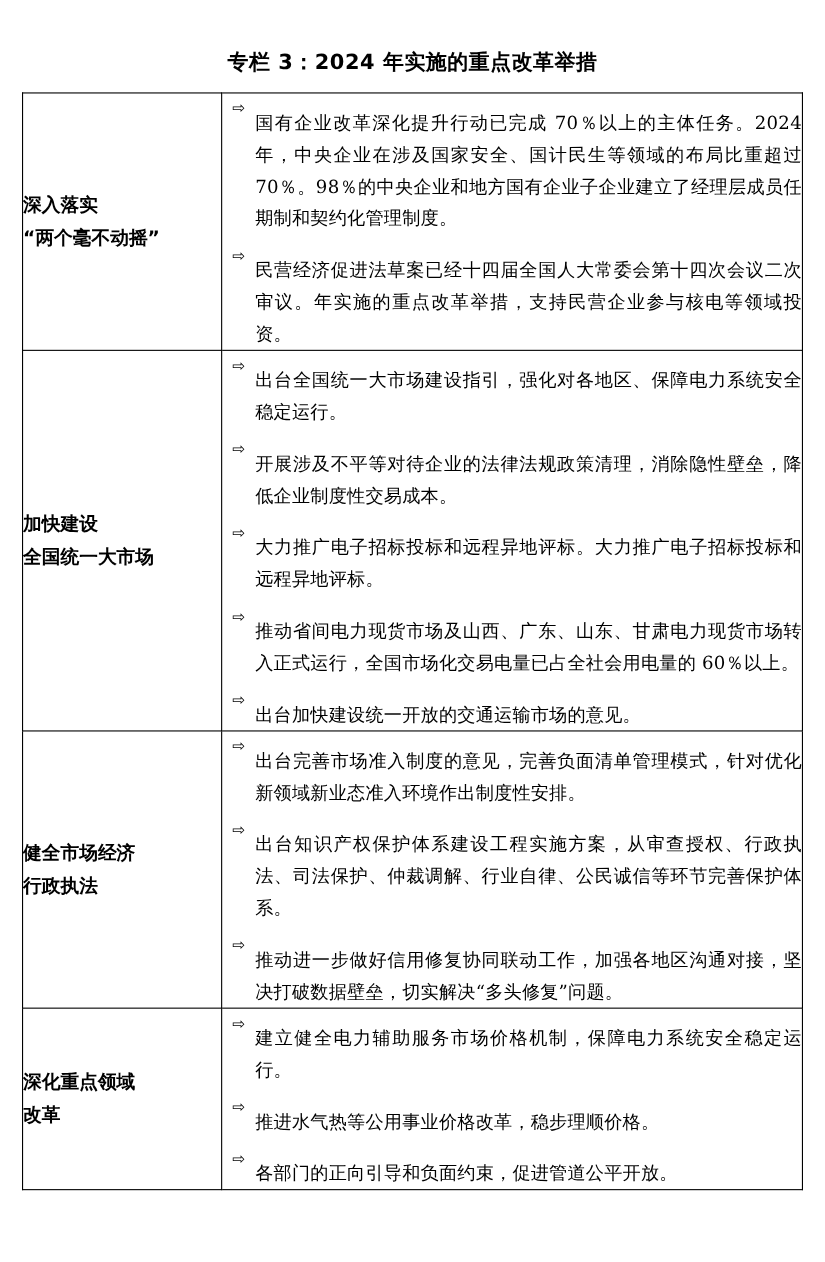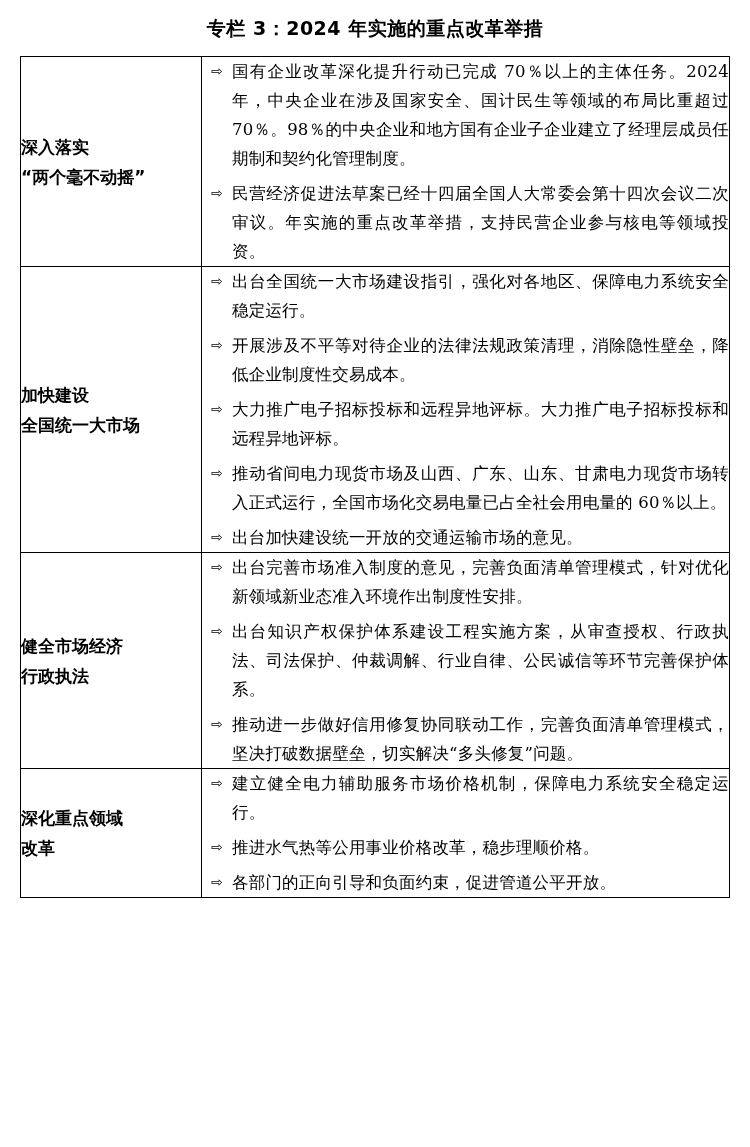--- a/index.html
+++ b/index.html
@@ -21,20 +21,21 @@
     padding: 0;
   }
   .doc-title {
     text-align: center;
     font-family: "DejaVu Sans", "Liberation Sans", sans-serif;
     font-weight: bold;
     font-size: 19px;
     letter-spacing: 0.5px;
     padding-top: 16px;
     padding-bottom: 14px;
+    margin-top: 28px;
   }
   table.box-table {
     border-collapse: collapse;
     margin: 0 auto;
     width: 710px;
     table-layout: fixed;
   }
   table.box-table td {
     border: 1px solid #000000;
     vertical-align: middle;
@@ -75,20 +76,21 @@
     font-size: 14px;
     line-height: 29px;
     color: #000;
     font-family: "DejaVu Sans", "Liberation Sans", sans-serif;
   }
   .item-text {
     flex: 1 1 auto;
     text-align: justify;
     text-justify: inter-ideograph;
     letter-spacing: 0.2px;
+    margin-top: 12px;
   }
   .label-line {
     display: block;
   }
 </style>
 </head>
 <body>
 
 <div class="page">
 
@@ -157,21 +159,21 @@
             <li>
               <span class="bullet">⇨</span>
               <span class="item-text">出台完善市场准入制度的意见，完善负面清单管理模式，针对优化新领域新业态准入环境作出制度性安排。</span>
             </li>
             <li>
               <span class="bullet">⇨</span>
               <span class="item-text">出台知识产权保护体系建设工程实施方案，从审查授权、行政执法、司法保护、仲裁调解、行业自律、公民诚信等环节完善保护体系。</span>
             </li>
             <li>
               <span class="bullet">⇨</span>
-              <span class="item-text">推动进一步做好信用修复协同联动工作，完善负面清单管理模式，坚决打破数据壁垒，切实解决“多头修复”问题。</span>
+              <span class="item-text">推动进一步做好信用修复协同联动工作，加强各地区沟通对接，坚决打破数据壁垒，切实解决“多头修复”问题。</span>
             </li>
           </ul>
         </td>
       </tr>
 
       <tr>
         <td class="label-cell">
           <span class="label-line">深化重点领域</span>
           <span class="label-line">改革</span>
         </td>

